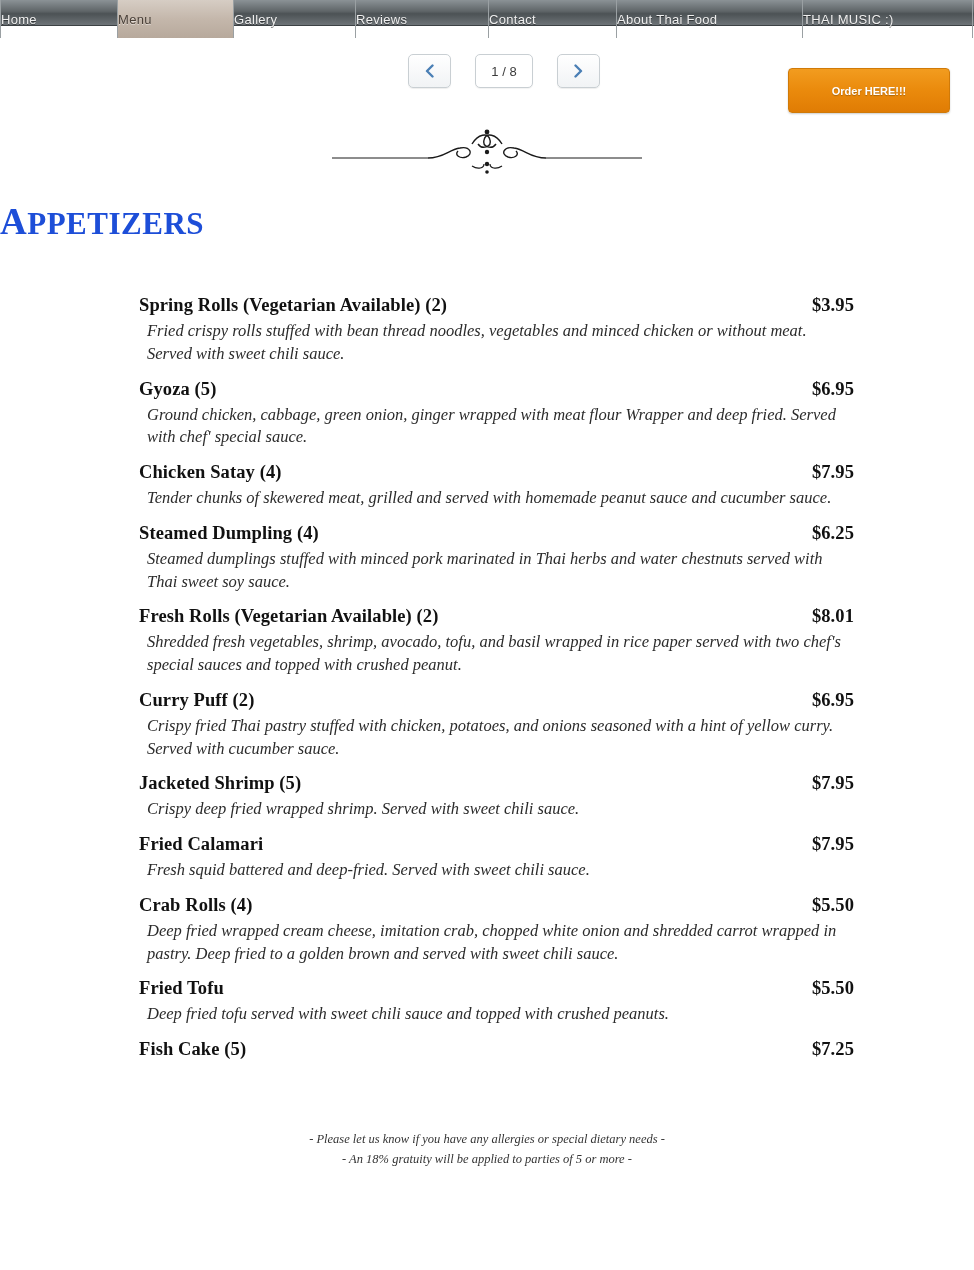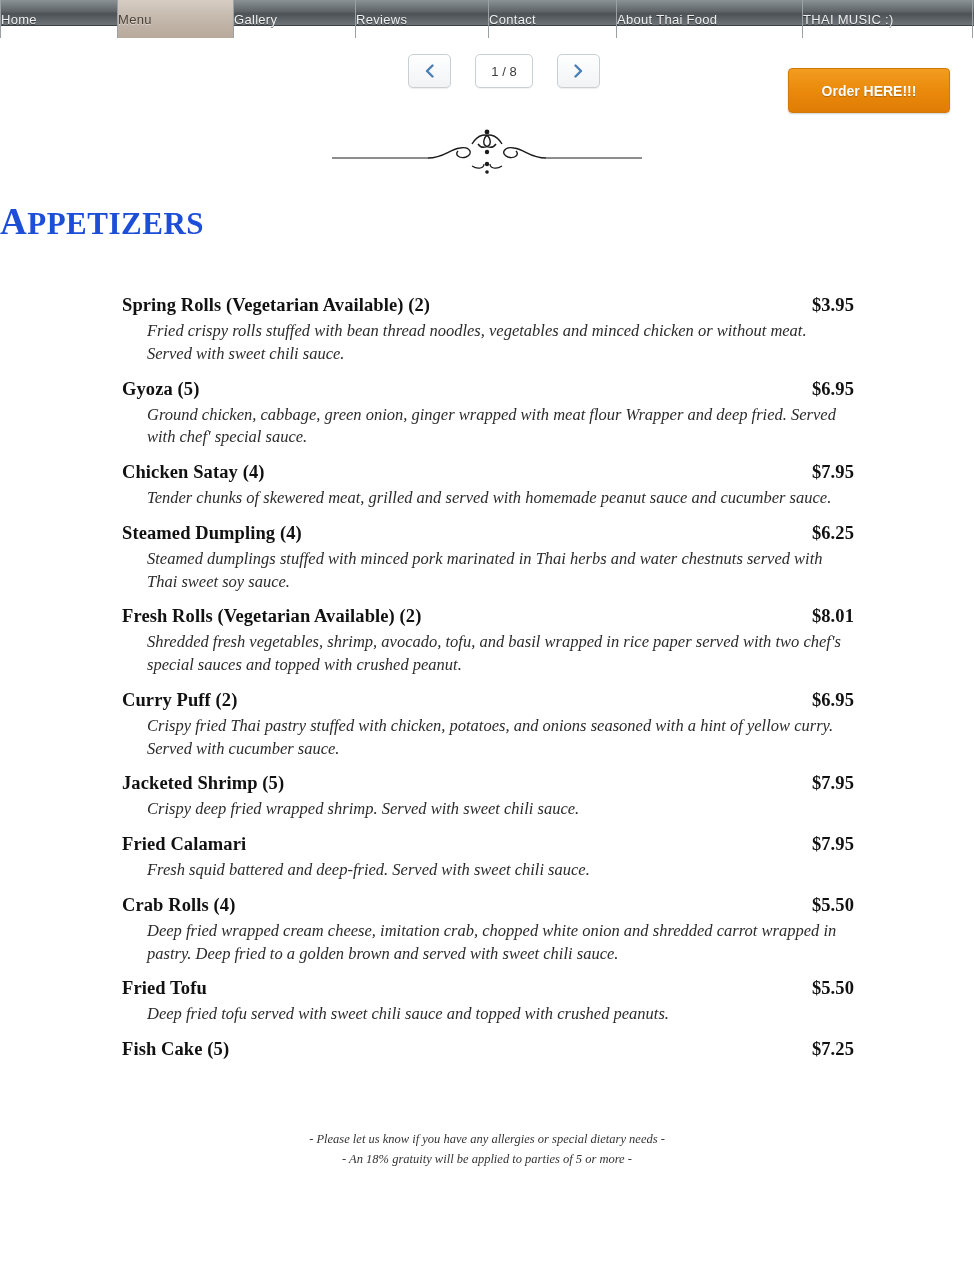--- a/index.html
+++ b/index.html
@@ -81,21 +81,21 @@
   .order-btn {
     position: absolute;
     right: 24px;
     top: 42px;
     width: 162px;
     height: 45px;
     background: linear-gradient(to bottom, #f29c1f 0%, #ea8a0c 50%, #e07c04 100%);
     border: 1px solid #d07a08;
     border-radius: 4px;
     color: #ffffff;
-    font-size: 14px;
+    font-size: 11px;
     font-weight: bold;
     display: flex;
     align-items: center;
     justify-content: center;
     cursor: pointer;
     box-shadow: 0 1px 2px rgba(0,0,0,0.2);
     text-shadow: 0 1px 1px rgba(0,0,0,0.25);
   }
 
   
@@ -129,20 +129,21 @@
   .menu-item { margin-bottom: 13px; }
   .item-head {
     display: flex;
     justify-content: space-between;
     align-items: baseline;
     font-family: "Liberation Serif", serif;
     font-size: 18.5px;
     font-weight: bold;
     color: #111111;
     letter-spacing: 0.1px;
+    margin-left: 17px;
   }
   .item-name { padding-left: 2px; }
   .item-price { white-space: nowrap; }
   .item-desc {
     font-family: "Liberation Serif", serif;
     font-style: italic;
     font-size: 16.5px;
     color: #2b2b2b;
     line-height: 1.38;
     margin: 4px 0 0 27px;

